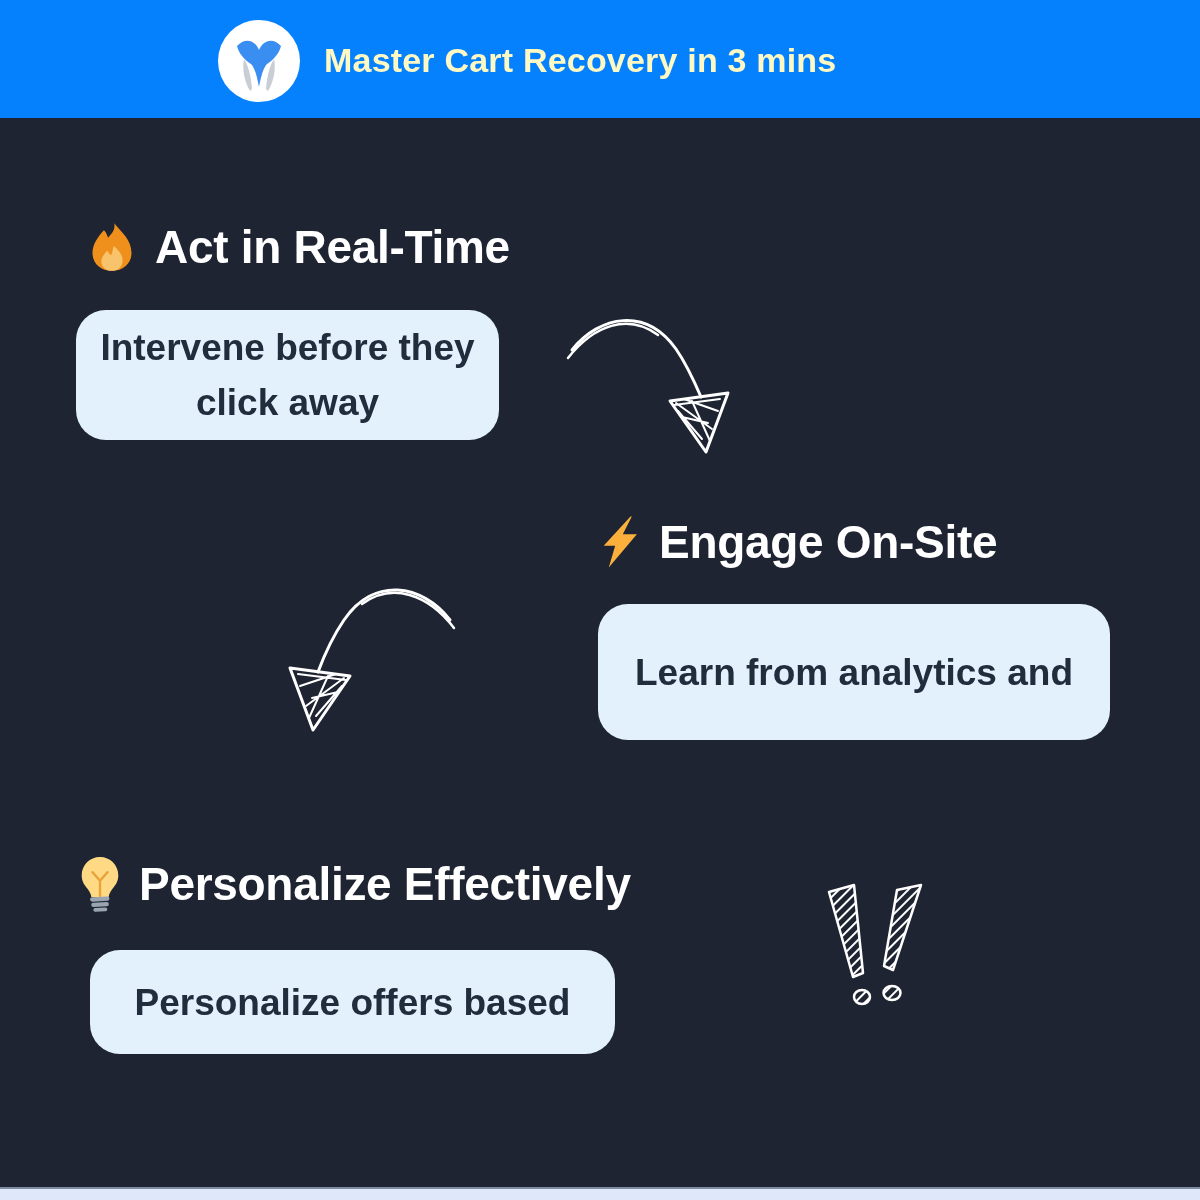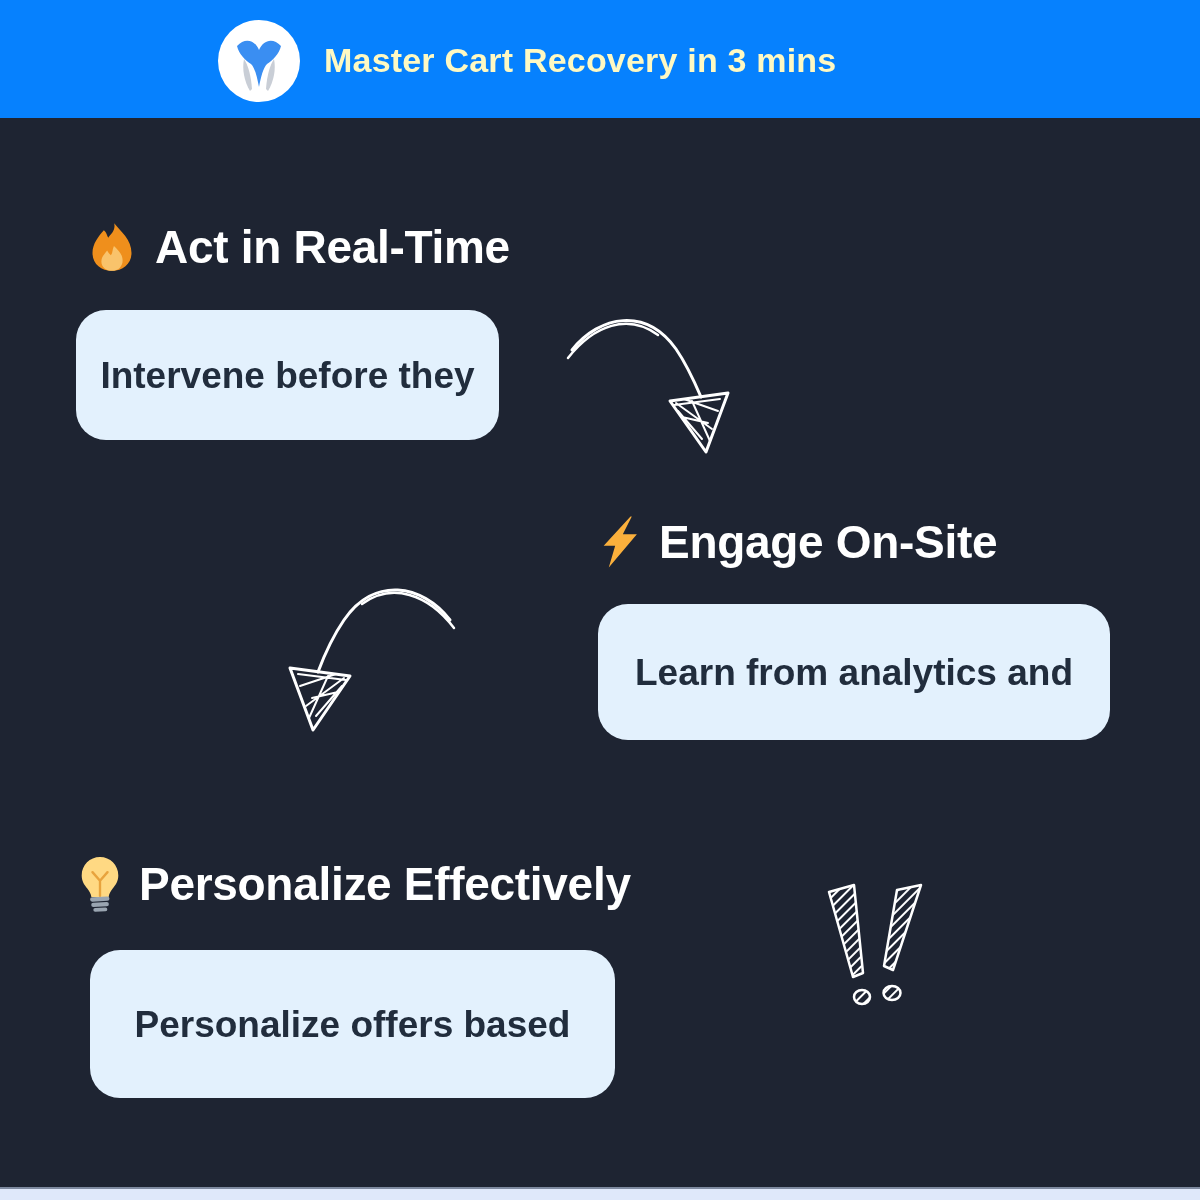--- a/index.html
+++ b/index.html
@@ -39,21 +39,21 @@
     position: absolute;
     background: #e3f1fd;
     border-radius: 30px;
     display: flex; flex-direction: column;
     justify-content: center; align-items: center;
     color: #212d3d; font-weight: bold; font-size: 37px;
     line-height: 55px; text-align: center;
   }
   .card-1 { left: 76px;  top: 310px; width: 423px; height: 130px; }
   .card-2 { left: 598px; top: 604px; width: 512px; height: 136px; text-align: center; }
-  .card-3 { left: 90px;  top: 950px; width: 525px; height: 148px; }
+  .card-3 { left: 90px;  top: 950px; width: 525px; height: 104px; }
   .card span { display: block; }
   .sketch { position: absolute; }
   .arrow-1 { left: 560px; top: 305px; }
   .arrow-2 { left: 272px; top: 572px; }
   .exclaim { left: 798px; top: 860px; }
   .footer-strip {
     position: absolute; left: 0; bottom: 0;
     width: 1200px; height: 11px;
     background: #dfe8fa;
     border-top: 2px solid #7e8aa0;
@@ -75,20 +75,21 @@
 <div class="step-heading heading-1">
   <svg class="step-icon" width="52" height="52" viewBox="0 0 48 48">
     <path d="M26,2 C27.5,8.5 23.5,11.5 20.5,15.5 C19.3,13.2 19.1,10.7 16.5,8.5 C11.5,14 6,21 6,29.5 C6,39.7 14,46 24,46 C34,46 42,39.4 42,29.5 C42,17 32,9.5 26,2 Z" fill="#ef8f1c"></path>
     <path d="M24,46 C18.2,46 14.2,42.2 14.2,37.3 C14.2,32.9 17.2,30.7 19.5,27.3 C20.5,29.1 21.2,30.3 23,31.6 C24.9,29 24.2,26 25.8,23 C29.6,26.7 33.8,30.6 33.8,36.4 C33.8,41.8 29.8,46 24,46 Z" fill="#f9c36b"></path>
   </svg>
   <span>Act in Real-Time</span>
 </div>
 
 <div class="card card-1">
   <span>Intervene before they</span>
+  <span>click away</span>
 </div>
 
 <svg class="sketch arrow-1" width="180" height="155" viewBox="0 0 180 155" fill="none" stroke="#ffffff" stroke-linecap="round" stroke-linejoin="round">
   <path d="M12,45 C40,10 86,2 116,44 C127,60 135,78 141,92" stroke-width="3"></path>
   <path d="M8,53 C34,20 68,8 98,30" stroke-width="2.5"></path>
   <path d="M110,96 L168,88 L146,147 Z" stroke-width="3"></path>
   <path d="M116,98 L152,124 M124,94 L158,106 M118,106 L142,134 M132,96 L150,136 M114,100 L160,94 M122,112 L148,118" stroke-width="2"></path>
 </svg>
 
 <div class="step-heading heading-2">

